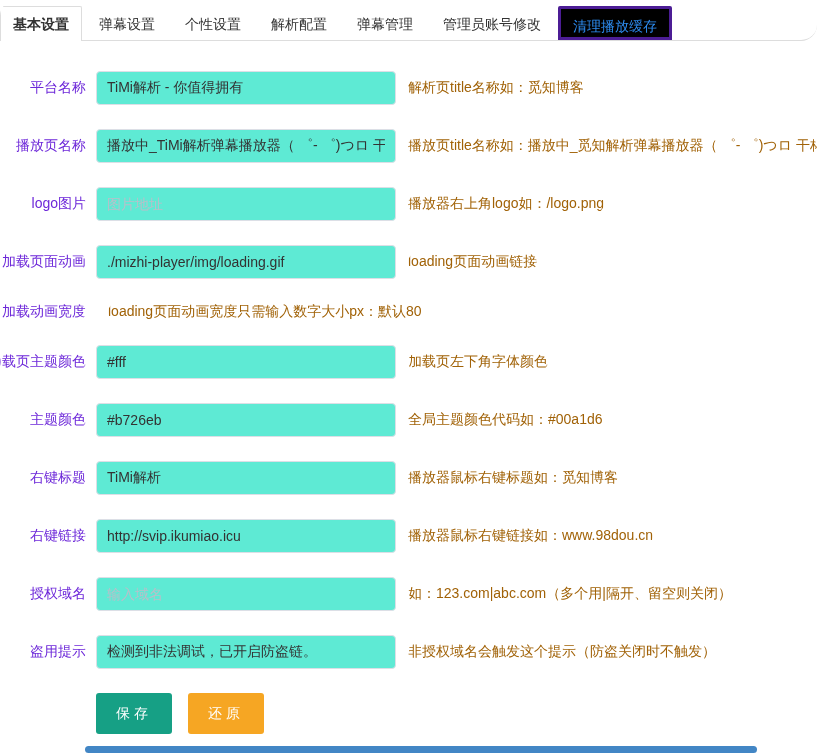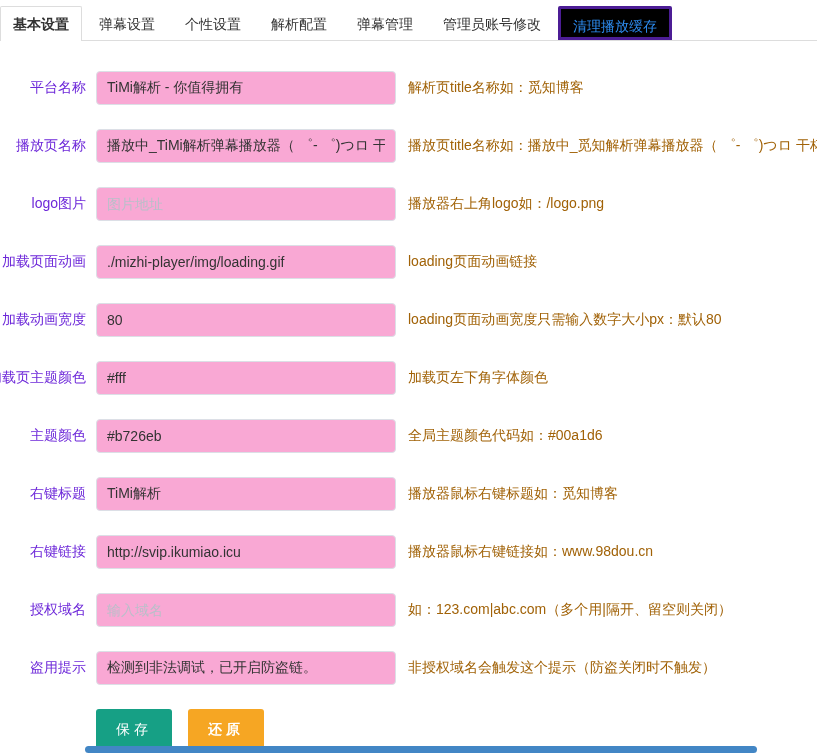--- a/index.html
+++ b/index.html
@@ -1,15 +1,15 @@
 <!DOCTYPE html>
 <html style="--accent_blue: #2d8cf0; --save_green: #16a085; --reset_orange: #f6a623; --scrollbar_blue: #4286c5;"><head>
 <meta charset="utf-8">
 <style>
-  * { box-sizing: border-box; }
+  * { box-sizing: border-box; border-radius: 16px; }
   html,body { margin:0; padding:0; }
   body {
     width:817px; height:754px;
     position:relative; overflow:hidden;
     background:#fff;
     font-family:"Liberation Sans","DejaVu Sans",sans-serif;
     font-size:14px; color:#333;
   }
   
   .tab-bar {
@@ -60,21 +60,21 @@
   .form-input {
     flex:none;
     width:300px; height:34px;
     border:1px solid #dcdfe6;
     border-radius:4px;
     padding:0 10px;
     font-size:14px;
     color:#333;
     outline:none;
     font-family:inherit;
-    background:#f9a8d4;
+    background:#5eead4;
   }
   .form-input::placeholder { color:#b9bfc9; }
   .form-hint {
     margin-left:12px;
     color:#a16207;
     overflow:hidden;
     text-overflow:clip;
   }
   
   .button-row { margin:12px 0 0 96px; display:flex; }
@@ -83,21 +83,21 @@
     padding:0 20px;
     border:none;
     border-radius:3px;
     color:#fff;
     font-size:14px;
     letter-spacing:4px;
     cursor:pointer;
     font-family:inherit;
   }
   .btn-save  { background:var(--save_green,#16a085); }
-  .btn-reset { background:var(--reset_orange,#f6a623); margin-left:16px;font-weight:bold; }
+  .btn-reset { background:var(--reset_orange,#f6a623); margin-left:16px; }
   
   .hscrollbar {
     position:absolute;
     left:85px; bottom:1px;
     width:672px; height:7px;
     border-radius:4px;
     background:var(--scrollbar_blue,#4286c5);
   }
 </style>
 </head>
@@ -134,21 +134,20 @@
   </div>
 
   <div class="form-row">
     <label class="form-label">加载页面动画</label>
     <input class="form-input" value="./mizhi-player/img/loading.gif" style="">
     <span class="form-hint">loading页面动画链接</span>
   </div>
 
   <div class="form-row">
     <label class="form-label">加载动画宽度</label>
-    <input class="form-input" value="80" style="">
     <span class="form-hint">loading页面动画宽度只需输入数字大小px：默认80</span>
   </div>
 
   <div class="form-row">
     <label class="form-label">加载页主题颜色</label>
     <input class="form-input" value="#fff" style="">
     <span class="form-hint">加载页左下角字体颜色</span>
   </div>
 
   <div class="form-row">

